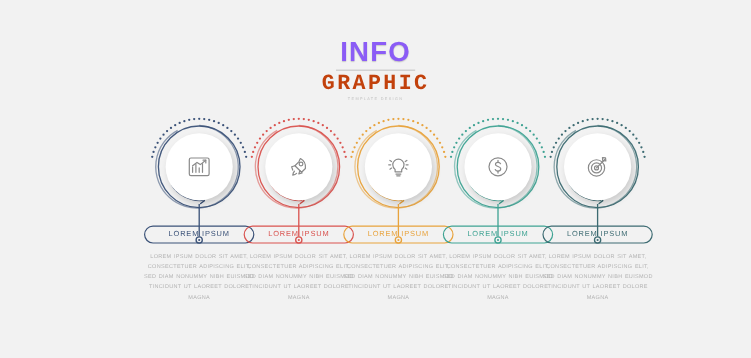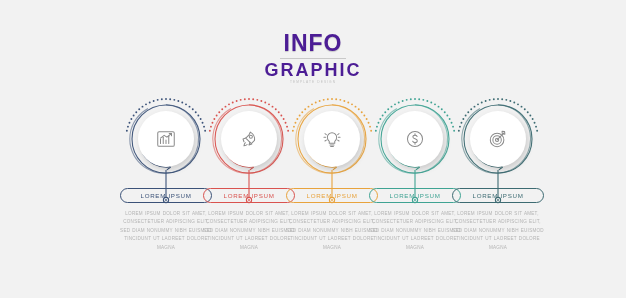--- a/index.html
+++ b/index.html
@@ -144,23 +144,23 @@
     letter-spacing: 0.25px;
     color: #b4b4b4;
     text-align: center;
     word-spacing: 0.5px;
   }
 </style>
 </head>
 <body style="background: rgb(242, 242, 242);">
 
 <div id="title-block">
-  <span id="title-info" style="color: #4c1d95;">INFO</span>
+  <span id="title-info" style="color: #8b5cf6;">INFO</span>
   <div id="title-rule"></div>
-  <span id="title-graphic" style="color: #4c1d95;">GRAPHIC</span>
+  <span id="title-graphic" style="color: #c2410c; font-family: Liberation Mono, monospace;">GRAPHIC</span>
   <span id="title-sub">TEMPLATE DESIGN</span>
 </div>
 
 <div id="steps">
     <div class="step-node" style="left: 123px;">
       <svg class="ring-svg" viewBox="0 0 86 86">
         <circle cx="3.87" cy="34.68" r="0.95" fill="#3b5278"></circle>
         <circle cx="4.96" cy="30.64" r="0.95" fill="#3b5278"></circle>
         <circle cx="6.46" cy="26.73" r="0.95" fill="#3b5278"></circle>
         <circle cx="8.36" cy="23.00" r="0.95" fill="#3b5278"></circle>

